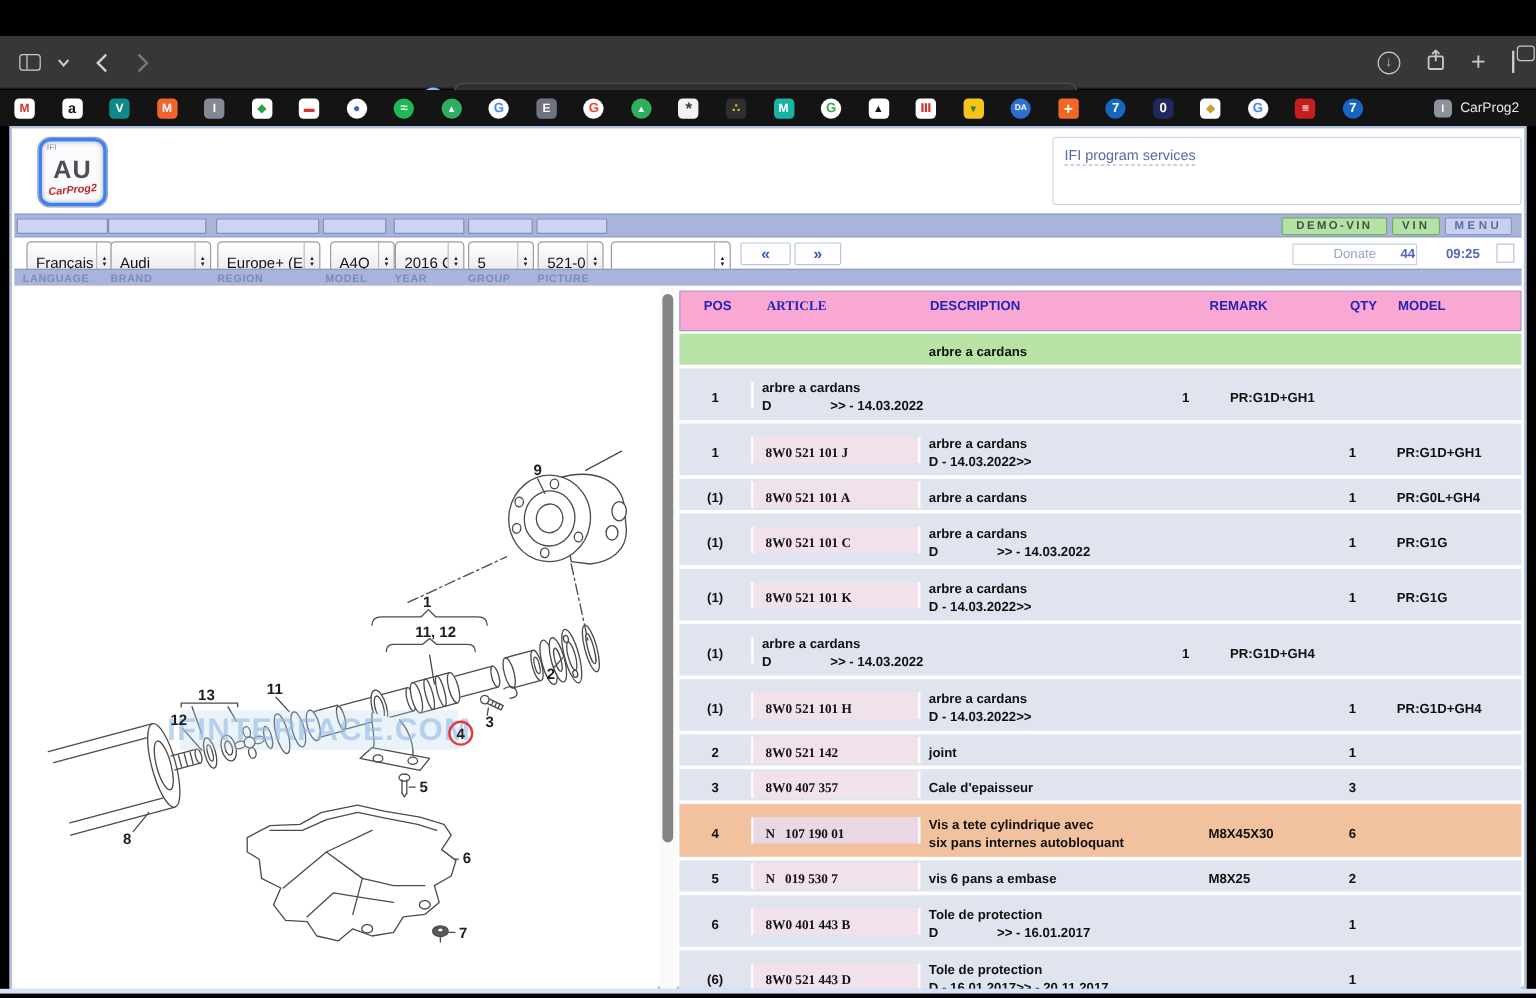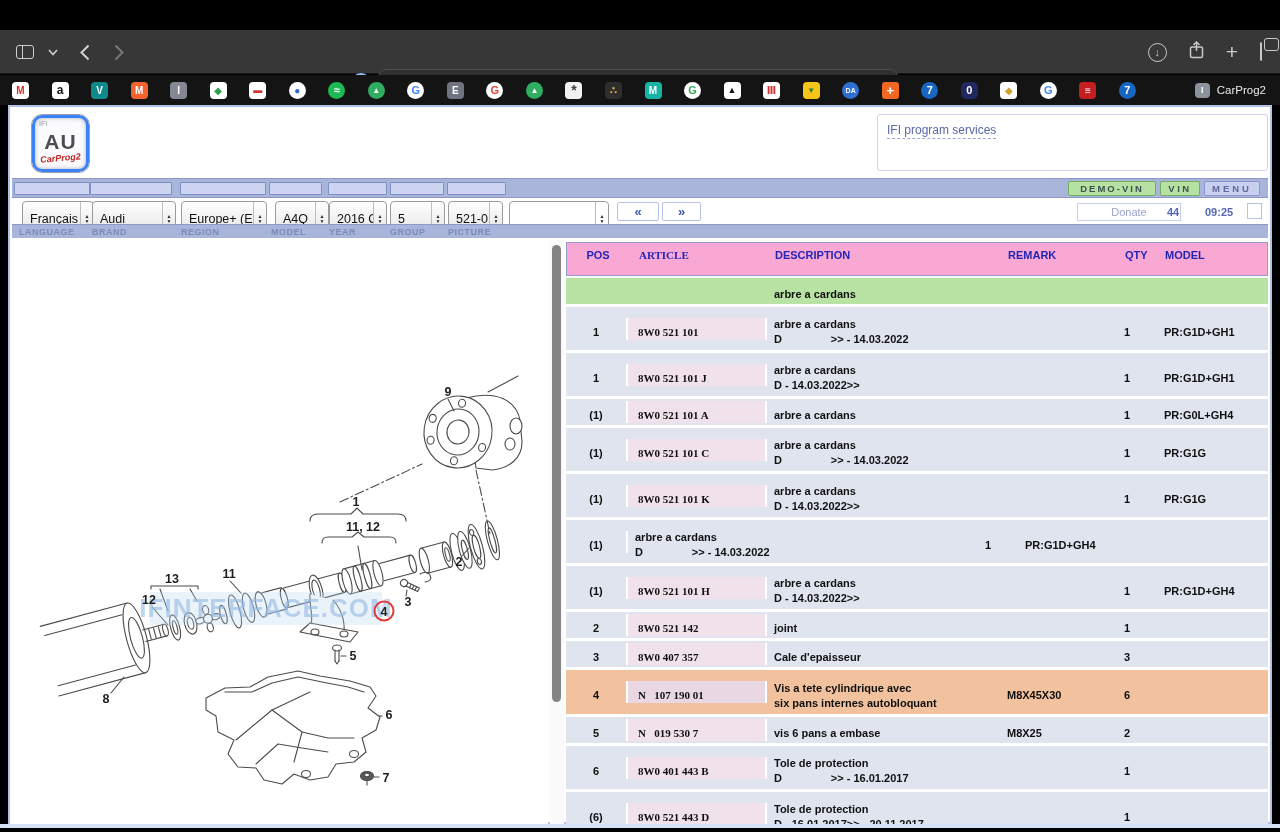--- a/index.html
+++ b/index.html
@@ -478,21 +478,20 @@
         <div class="c pos"></div>
           <div class="c art"></div>
         <div class="c desc">arbre a cardans</div>
         <div class="c rem"></div>
           <div class="c qty"></div>
           <div class="c mod"></div>
       </div>
 
       <div class="trow h2">
         <div class="c pos">1</div>
-          <div class="c art">8W0 521 101</div>
         <div class="c desc">
             <div>arbre a cardans</div>
             <div class="d2">D                &gt;&gt; - 14.03.2022</div>
           </div>
         <div class="c rem"></div>
           <div class="c qty">1</div>
           <div class="c mod">PR:G1D+GH1</div>
       </div>
       <div class="trow h2">
         <div class="c pos">1</div>

